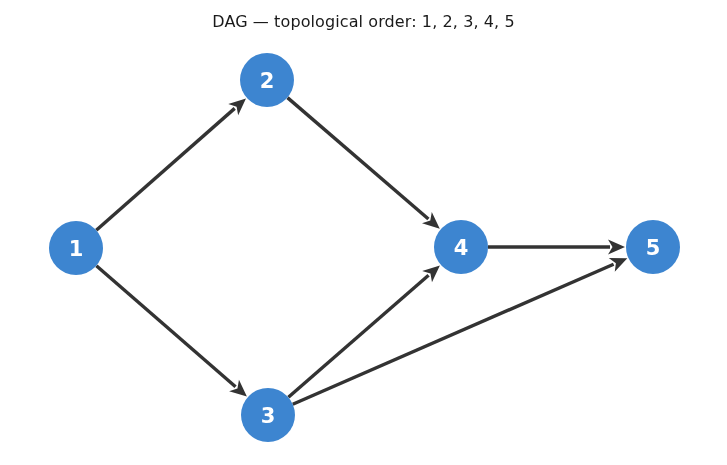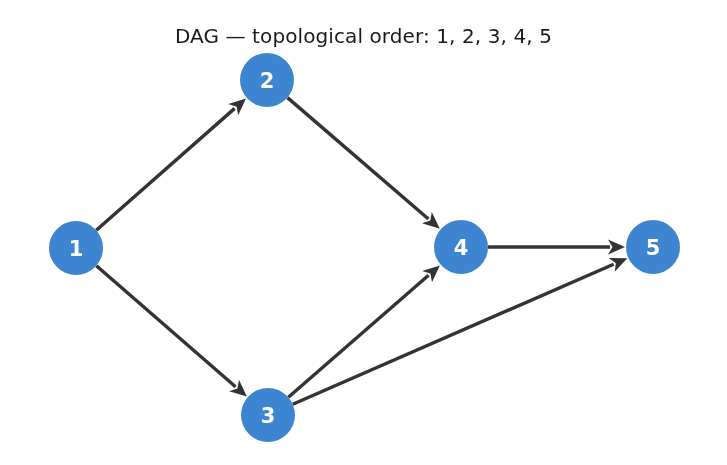--- a/index.html
+++ b/index.html
@@ -14,26 +14,26 @@
     font-family: "DejaVu Sans", "Liberation Sans", sans-serif;
   }
   #figure {
     position: relative;
     width: 727px;
     height: 465px;
     background: #ffffff;
   }
   #graph-title {
     position: absolute;
-    top: 24px;
+    top: 12px;
     left: 0;
     width: 727px;
     text-align: center;
     font-family: "DejaVu Sans", "Liberation Sans", sans-serif;
-    font-size: 20px;
+    font-size: 16px;
     font-weight: 400;
     color: #1a1a1a;
     letter-spacing: 0.1px;
     white-space: nowrap;
   }
   #graph-canvas {
     position: absolute;
     top: 0;
     left: 0;
     width: 727px;

